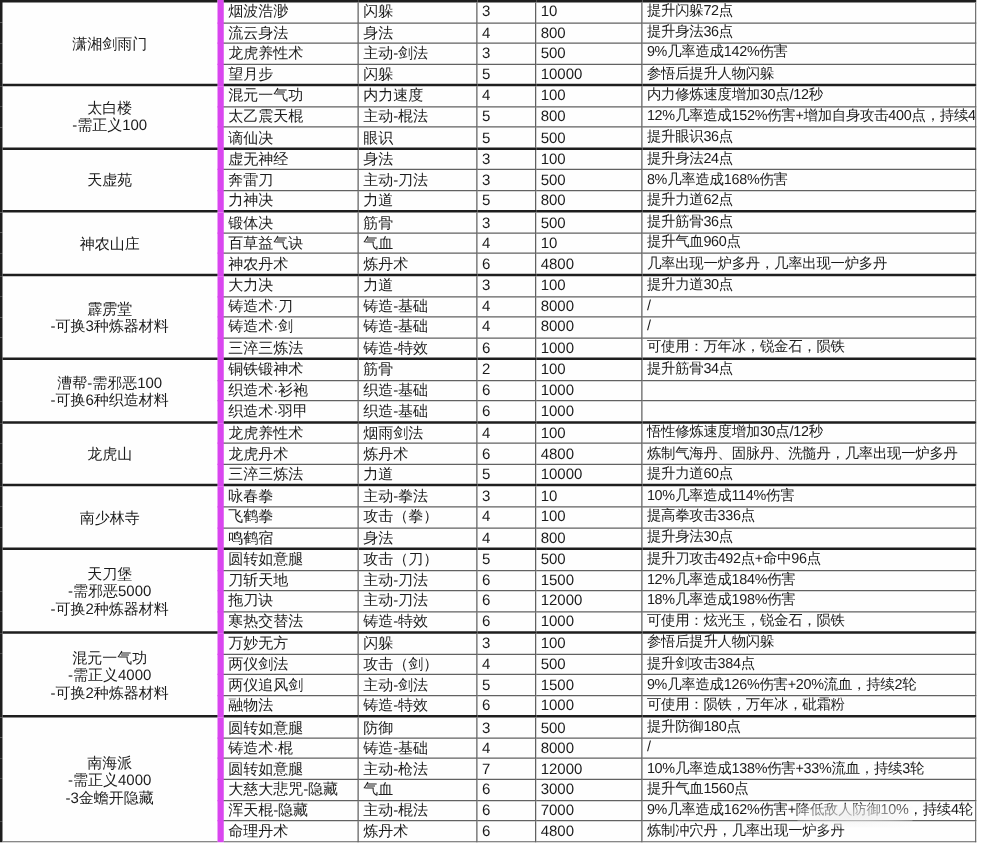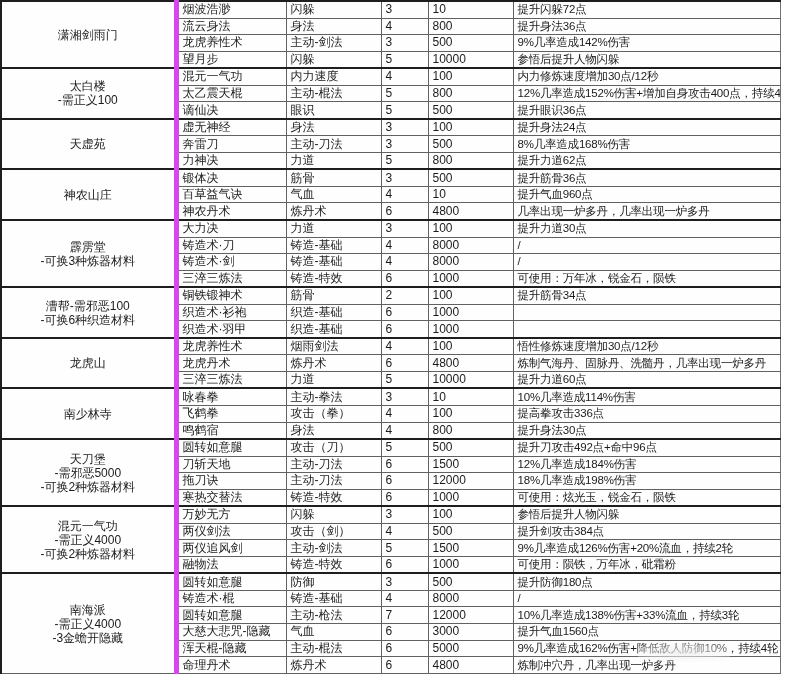--- a/index.html
+++ b/index.html
@@ -390,21 +390,21 @@
           <td class="skill-name-cell">大慈大悲咒-隐藏</td>
           <td class="skill-type-cell">气血</td>
           <td class="skill-level-cell">6</td>
           <td class="skill-cost-cell">3000</td>
           <td class="skill-effect-cell">提升气血1560点</td>
         </tr>
         <tr>
           <td class="skill-name-cell">浑天棍-隐藏</td>
           <td class="skill-type-cell">主动-棍法</td>
           <td class="skill-level-cell">6</td>
-          <td class="skill-cost-cell">5000</td>
+          <td class="skill-cost-cell">7000</td>
           <td class="skill-effect-cell">9%几率造成162%伤害+降低敌人防御10%，持续4轮</td>
         </tr>
         <tr>
           <td class="skill-name-cell">命理丹术</td>
           <td class="skill-type-cell">炼丹术</td>
           <td class="skill-level-cell">6</td>
           <td class="skill-cost-cell">4800</td>
           <td class="skill-effect-cell">炼制冲穴丹，几率出现一炉多丹</td>
         </tr>
       </tbody>

